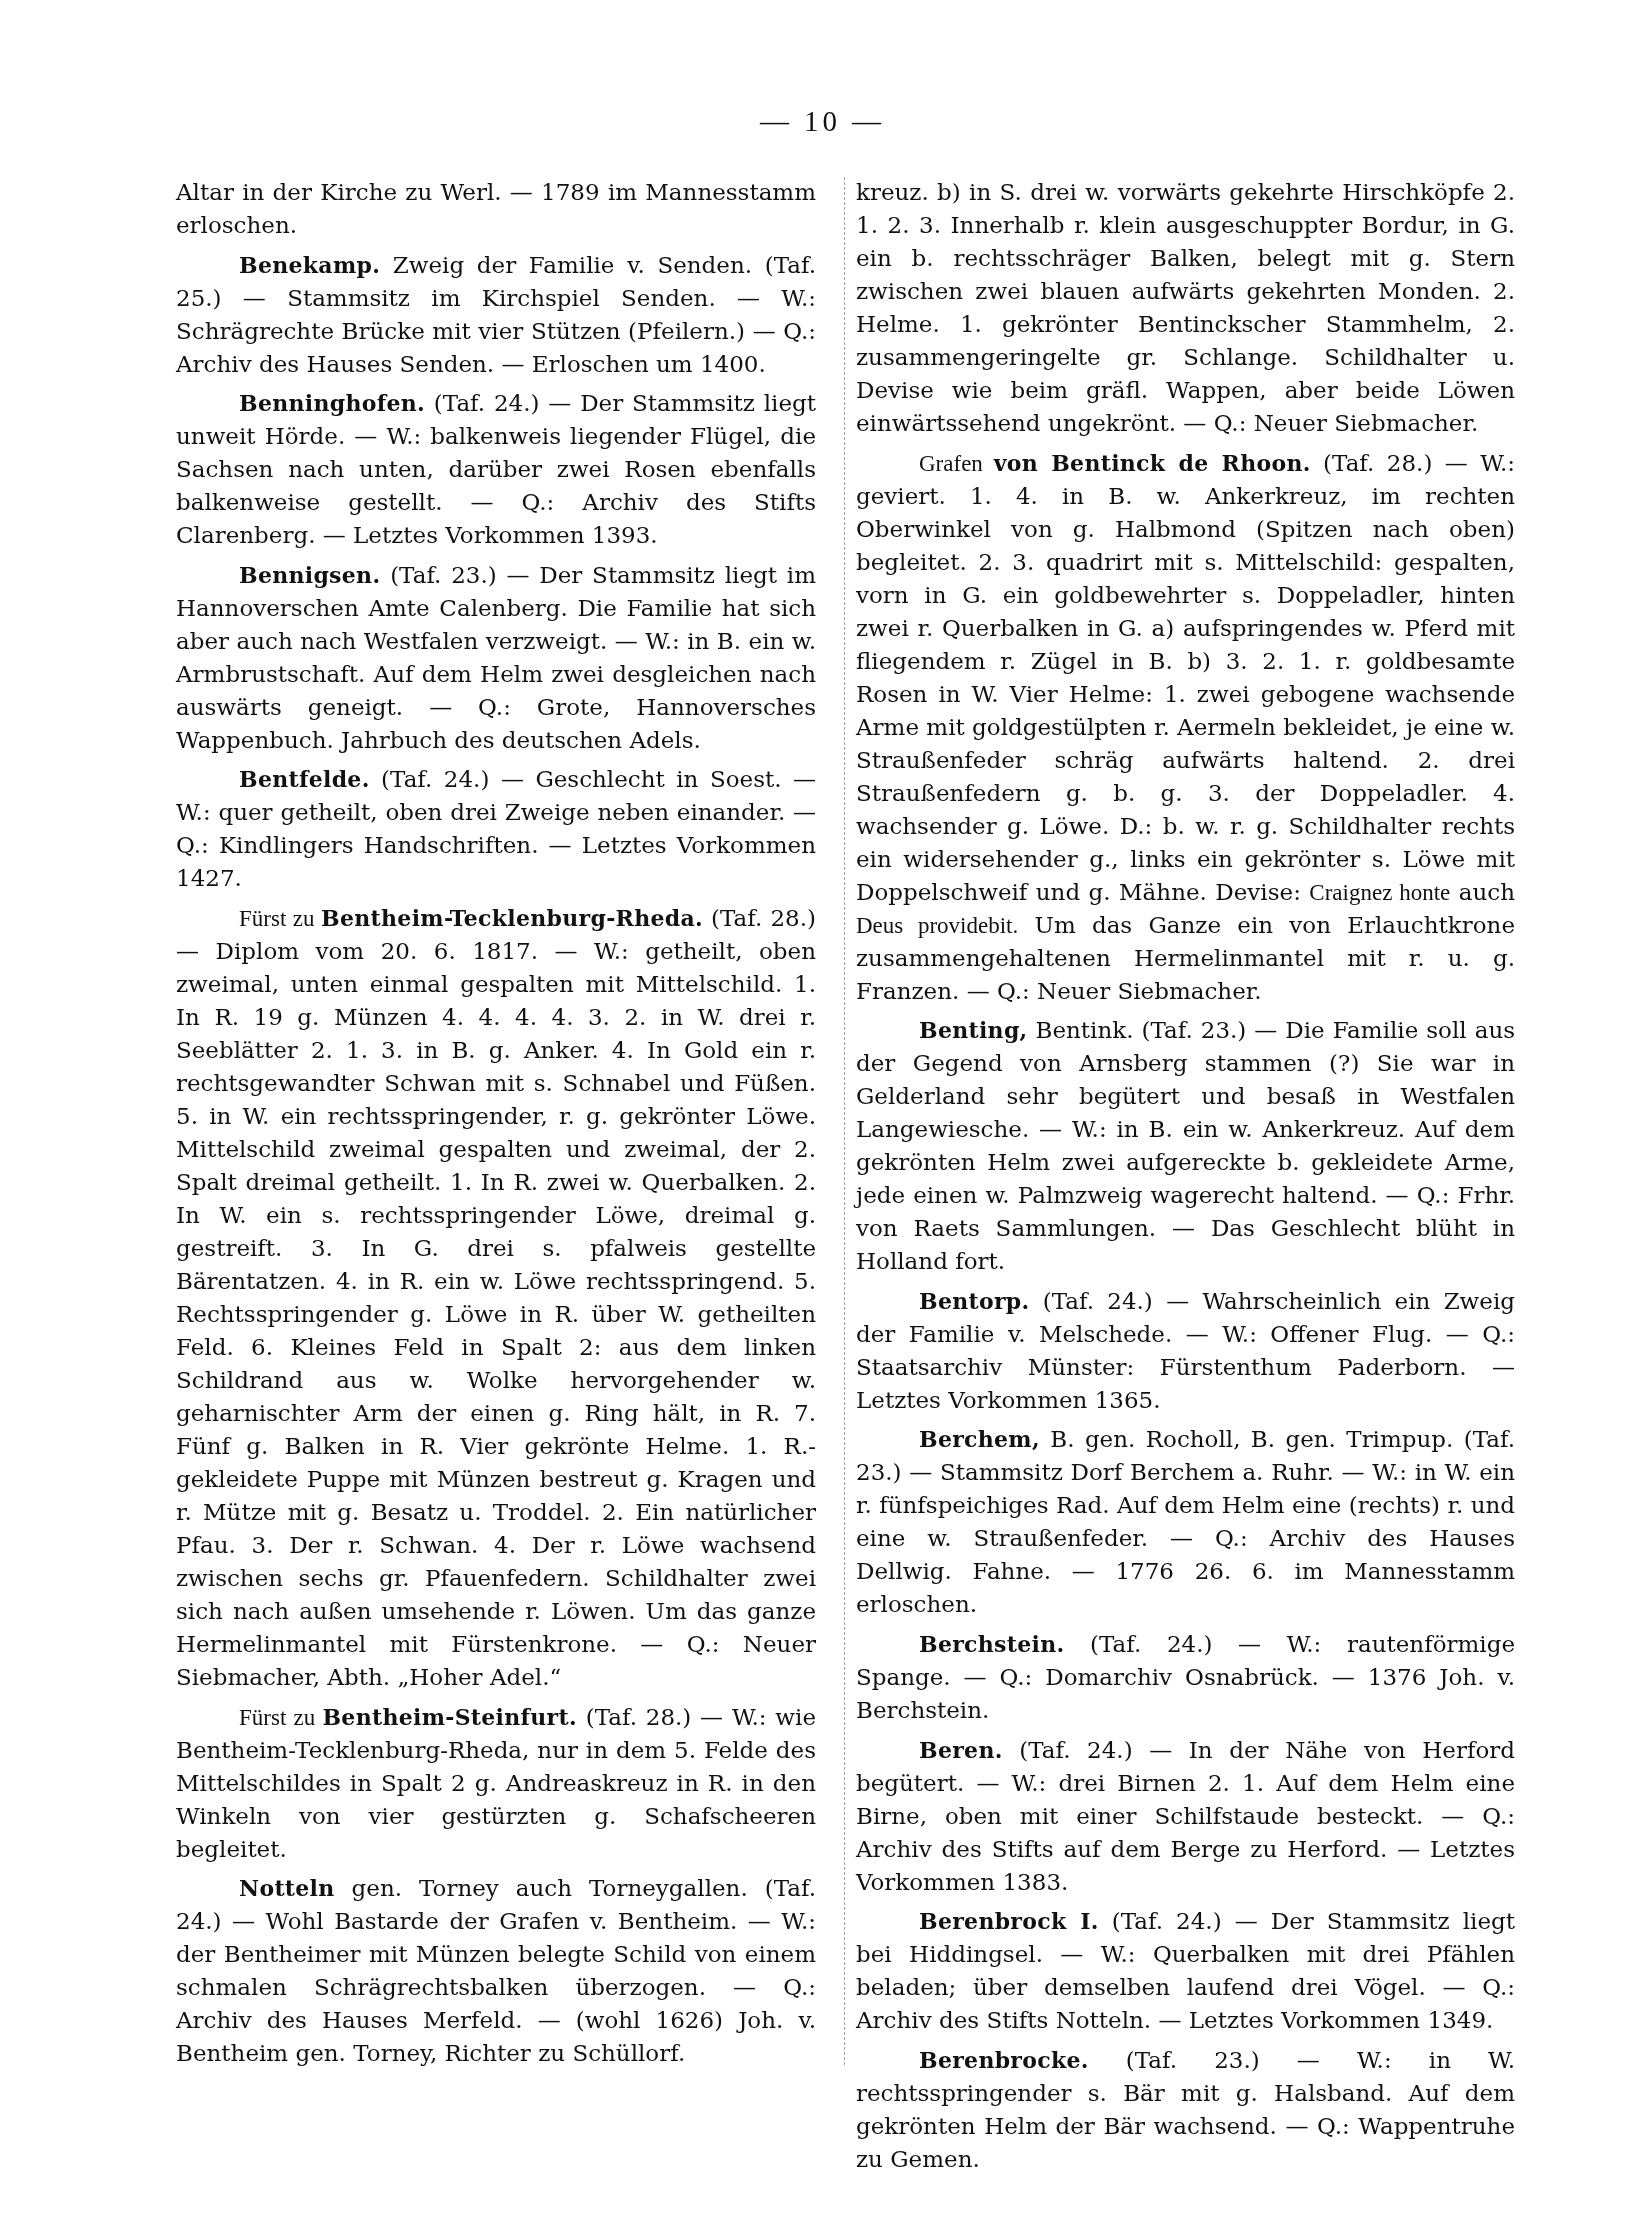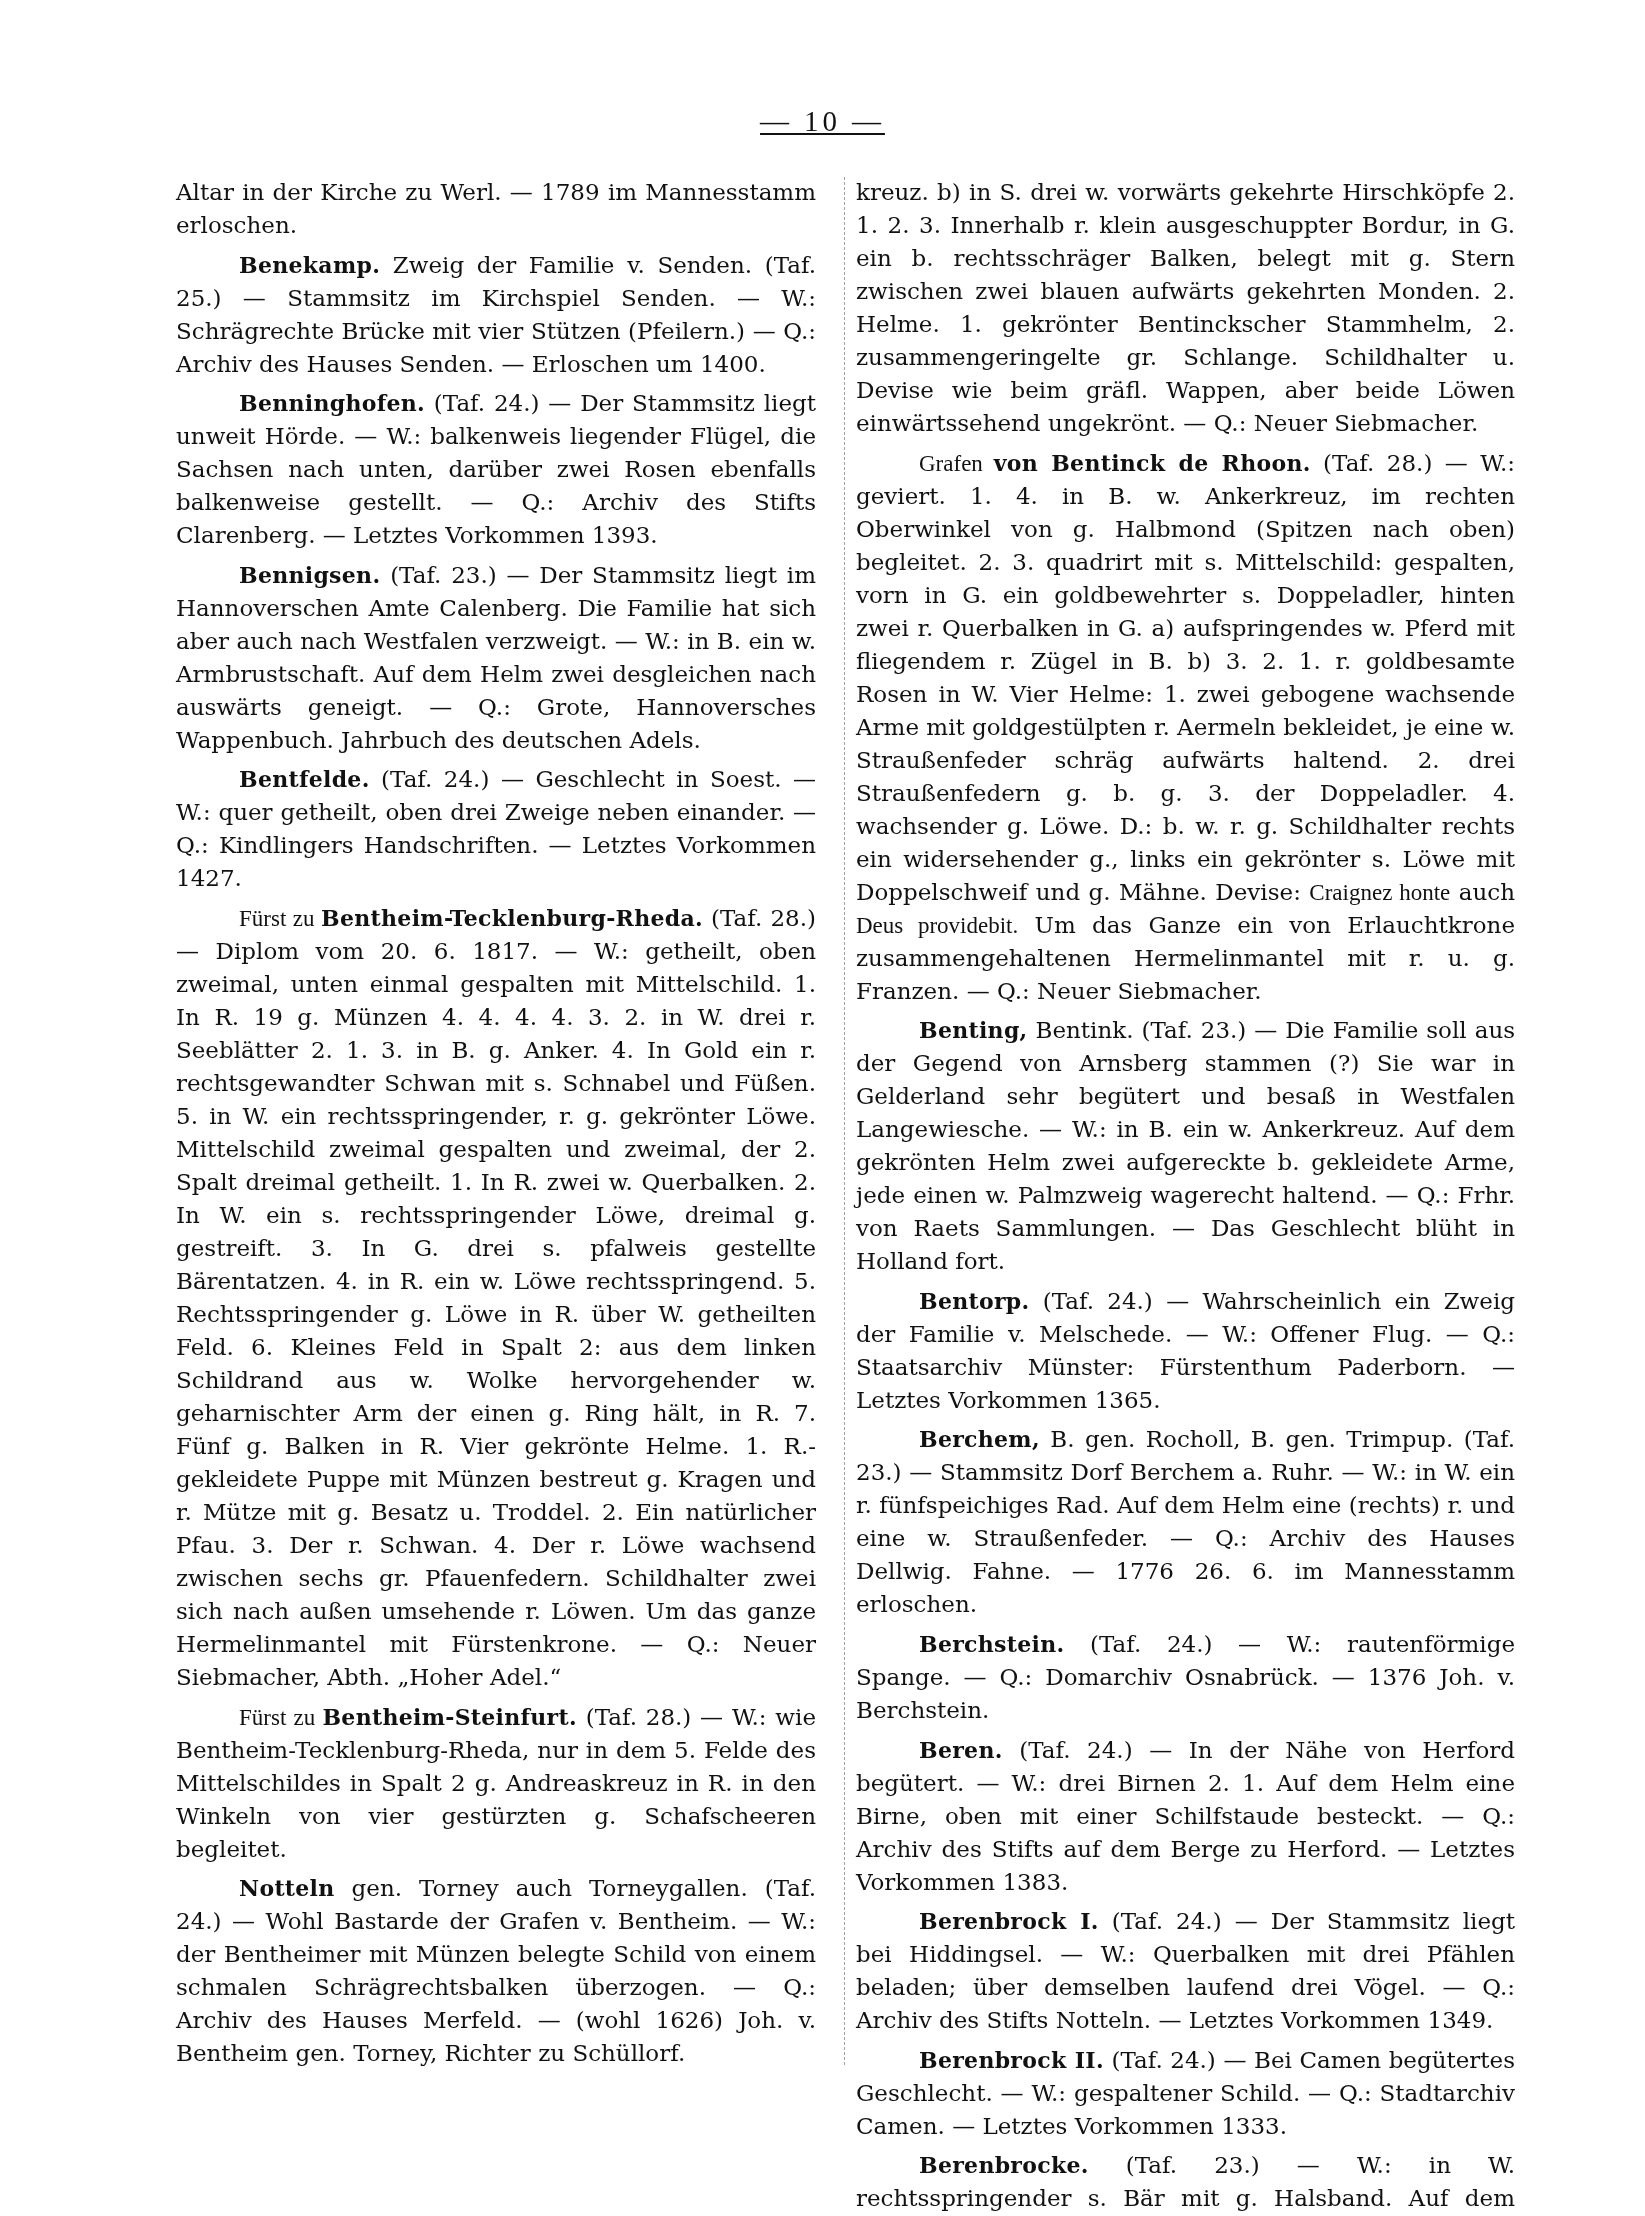--- a/index.html
+++ b/index.html
@@ -5,21 +5,20 @@
     html, body { margin: 0; padding: 0; background: #ffffff; }
     body {
       width: 1645px; height: 2216px; position: relative; overflow: hidden;
       font-family: "DejaVu Serif", "Liberation Serif", serif;
       color: #111111;
     }
     .page-number {
       position: absolute; top: 105px; left: 0; width: 1645px;
       text-align: center; font-size: 29px; letter-spacing: 3.9px;
       font-family: "Liberation Serif", serif;
-      text-decoration: underline;
     }
     .column {
       position: absolute; top: 176px;
       font-size: 23px; line-height: 33px;
       text-align: justify; hyphens: manual;
     }
     .col-left { left: 176px; width: 640px; }
     .col-right { left: 856px; width: 659px; }
     .divider {
       position: absolute; left: 844px; top: 177px; height: 1888px; width: 0;
@@ -56,16 +55,15 @@
 
 <div class="column col-right">
   <p class="entry continuation"><span>kreuz. b) in S. drei w. vorwärts gekehrte Hirschköpfe 2. 1. 2. 3. Innerhalb r. klein ausgeschuppter Bordur, in G. ein b. rechtsschräger Balken, belegt mit g. Stern zwischen zwei blauen aufwärts gekehrten Monden. 2. Helme. 1. gekrönter Bentinckscher Stammhelm, 2. zusammengeringelte gr. Schlange. Schildhalter u. Devise wie beim gräfl. Wappen, aber beide Löwen einwärtssehend ungekrönt. — Q.: Neuer Siebmacher.</span></p>
   <p class="entry"><span class="entry-prefix">Grafen </span><span class="entry-title">von Bentinck de Rhoon.</span><span> (Taf. 28.) — W.: geviert. 1. 4. in B. w. Ankerkreuz, im rechten Oberwinkel von g. Halbmond (Spitzen nach oben) begleitet. 2. 3. quadrirt mit s. Mittelschild: gespalten, vorn in G. ein goldbewehrter s. Doppeladler, hinten zwei r. Querbalken in G. a) aufspringendes w. Pferd mit fliegendem r. Zügel in B. b) 3. 2. 1. r. goldbesamte Rosen in W. Vier Helme: 1. zwei gebogene wachsende Arme mit goldgestülpten r. Aermeln bekleidet, je eine w. Straußenfeder schräg aufwärts haltend. 2. drei Straußenfedern g. b. g. 3. der Doppeladler. 4. wachsender g. Löwe. D.: b. w. r. g. Schildhalter rechts ein widersehender g., links ein gekrönter s. Löwe mit Doppelschweif und g. Mähne. Devise: </span><span class="latin">Craignez honte</span><span> auch </span><span class="latin">Deus providebit.</span><span> Um das Ganze ein von Erlauchtkrone zusammengehaltenen Hermelinmantel mit r. u. g. Franzen. — Q.: Neuer Siebmacher.</span></p>
   <p class="entry"><span class="entry-title">Benting,</span><span> Bentink. (Taf. 23.) — Die Familie soll aus der Gegend von Arnsberg stammen (?) Sie war in Gelderland sehr begütert und besaß in Westfalen Langewiesche. — W.: in B. ein w. Ankerkreuz. Auf dem gekrönten Helm zwei aufgereckte b. gekleidete Arme, jede einen w. Palmzweig wagerecht haltend. — Q.: Frhr. von Raets Sammlungen. — Das Geschlecht blüht in Holland fort.</span></p>
   <p class="entry"><span class="entry-title">Bentorp.</span><span> (Taf. 24.) — Wahrscheinlich ein Zweig der Familie v. Melschede. — W.: Offener Flug. — Q.: Staatsarchiv Münster: Fürstenthum Paderborn. — Letztes Vorkommen 1365.</span></p>
   <p class="entry"><span class="entry-title">Berchem,</span><span> B. gen. Rocholl, B. gen. Trimpup. (Taf. 23.) — Stammsitz Dorf Berchem a. Ruhr. — W.: in W. ein r. fünfspeichiges Rad. Auf dem Helm eine (rechts) r. und eine w. Straußenfeder. — Q.: Archiv des Hauses Dellwig. Fahne. — 1776 26. 6. im Mannesstamm erloschen.</span></p>
   <p class="entry"><span class="entry-title">Berchstein.</span><span> (Taf. 24.) — W.: rautenförmige Spange. — Q.: Domarchiv Osnabrück. — 1376 Joh. v. Berchstein.</span></p>
   <p class="entry"><span class="entry-title">Beren.</span><span> (Taf. 24.) — In der Nähe von Herford begütert. — W.: drei Birnen 2. 1. Auf dem Helm eine Birne, oben mit einer Schilfstaude besteckt. — Q.: Archiv des Stifts auf dem Berge zu Herford. — Letztes Vorkommen 1383.</span></p>
   <p class="entry"><span class="entry-title">Berenbrock I.</span><span> (Taf. 24.) — Der Stammsitz liegt bei Hiddingsel. — W.: Querbalken mit drei Pfählen beladen; über demselben laufend drei Vögel. — Q.: Archiv des Stifts Notteln. — Letztes Vorkommen 1349.</span></p>
-  <p class="entry"><span class="entry-title">Berenbrock II.</span><span> (Taf. 24.) — Bei Camen begütertes Geschlecht. — W.: gespaltener Schild. — Q.: Stadtarchiv Camen. — Letztes Vorkommen 1333.</span></p>
   <p class="entry"><span class="entry-title">Berenbrocke.</span><span> (Taf. 23.) — W.: in W. rechtsspringender s. Bär mit g. Halsband. Auf dem gekrönten Helm der Bär wachsend. — Q.: Wappentruhe zu Gemen.</span></p>
 </div>
 
 
 </body></html>

